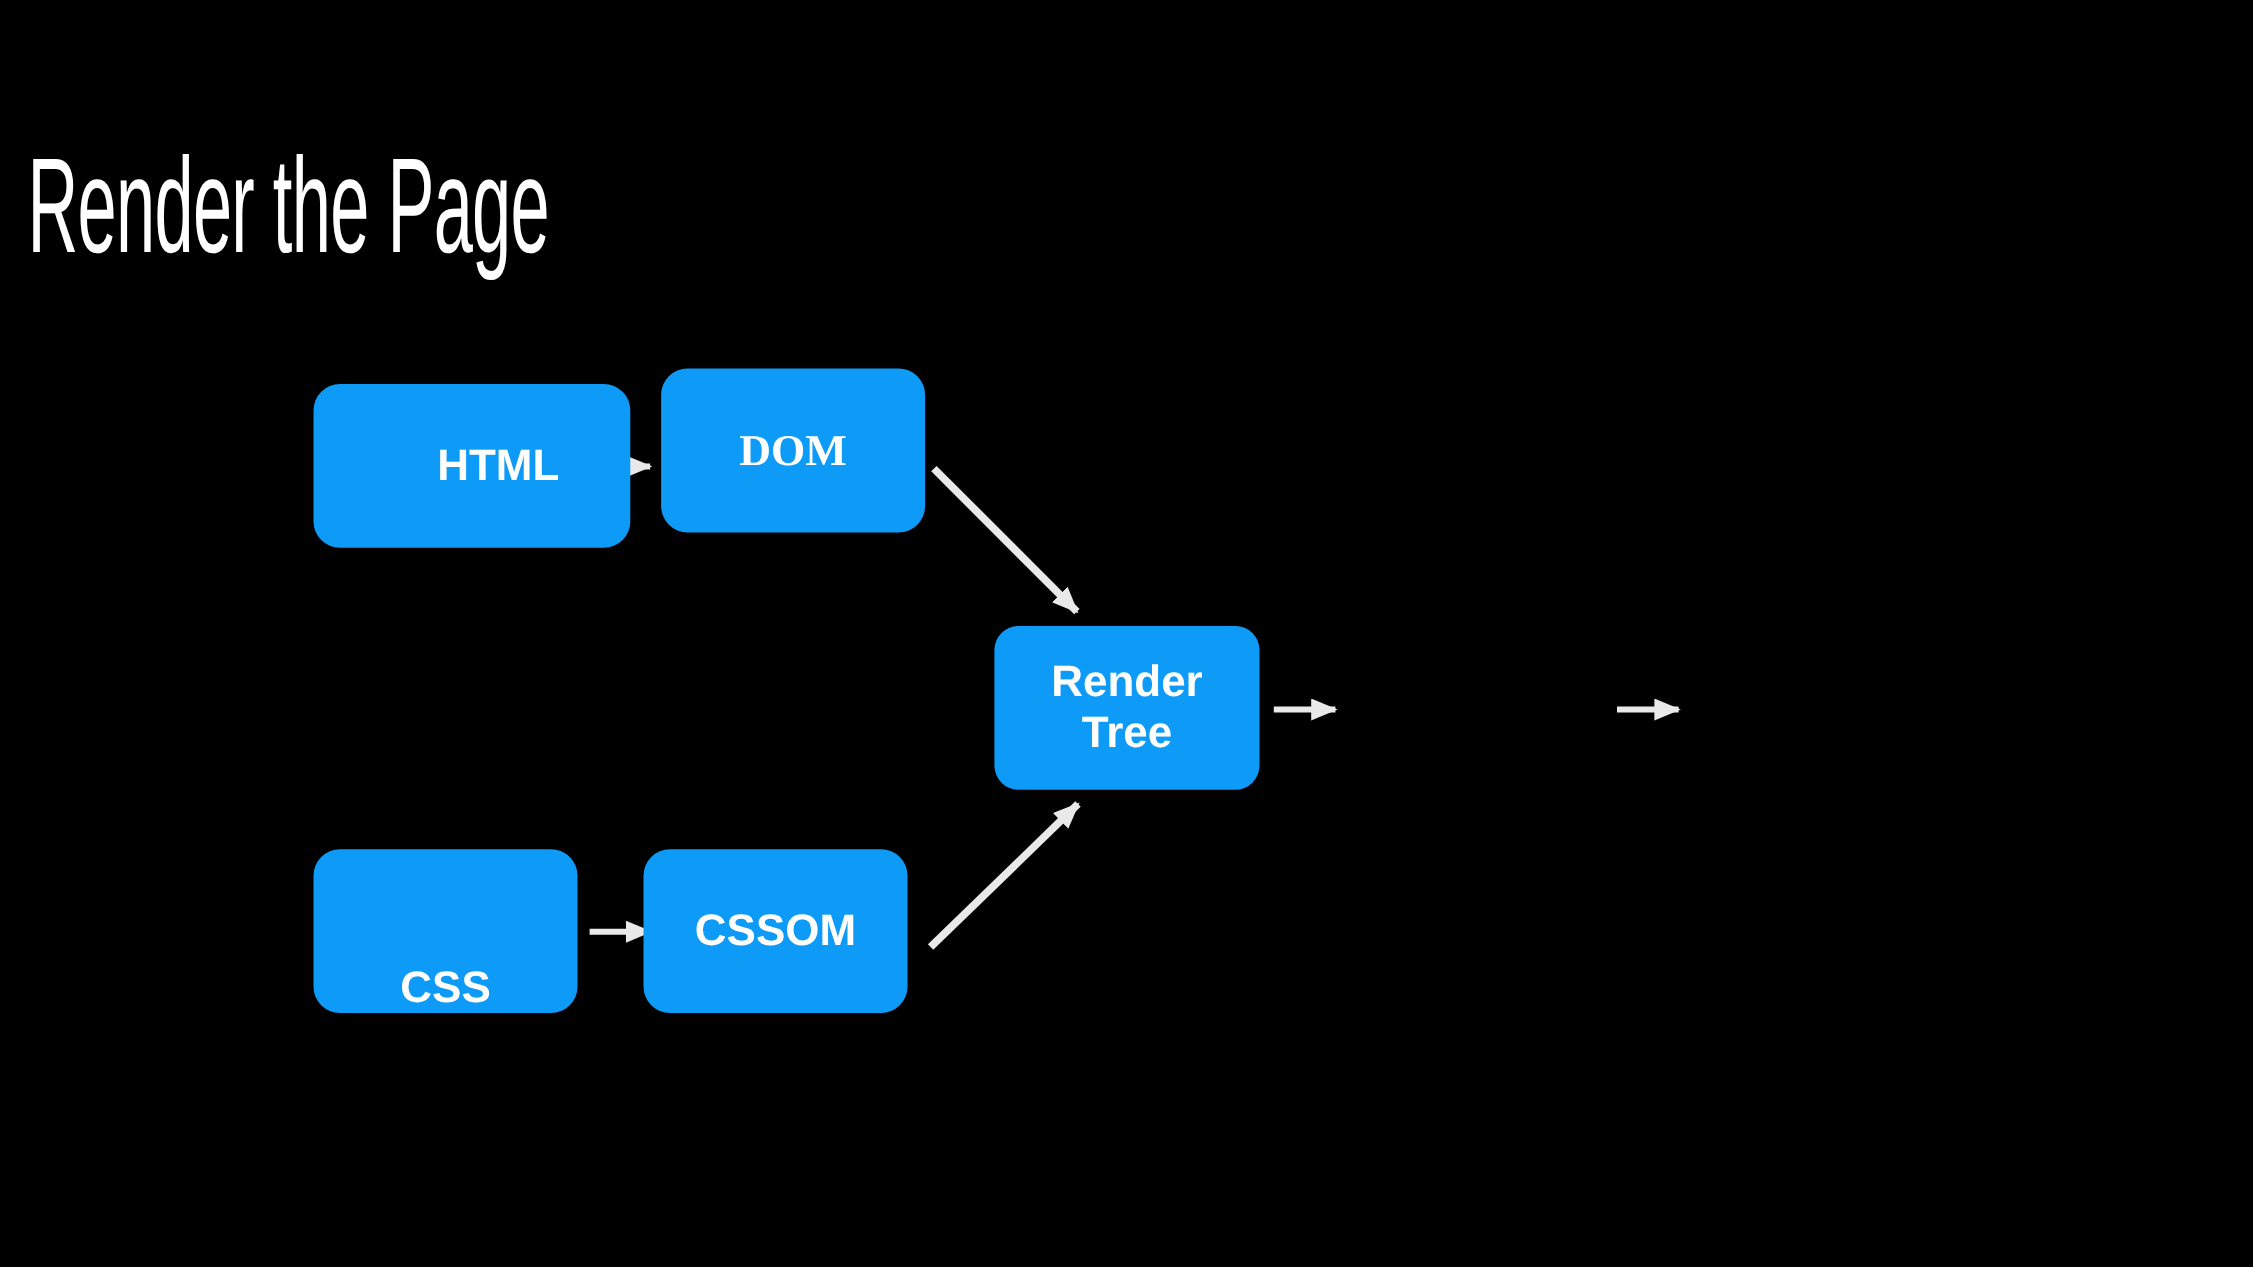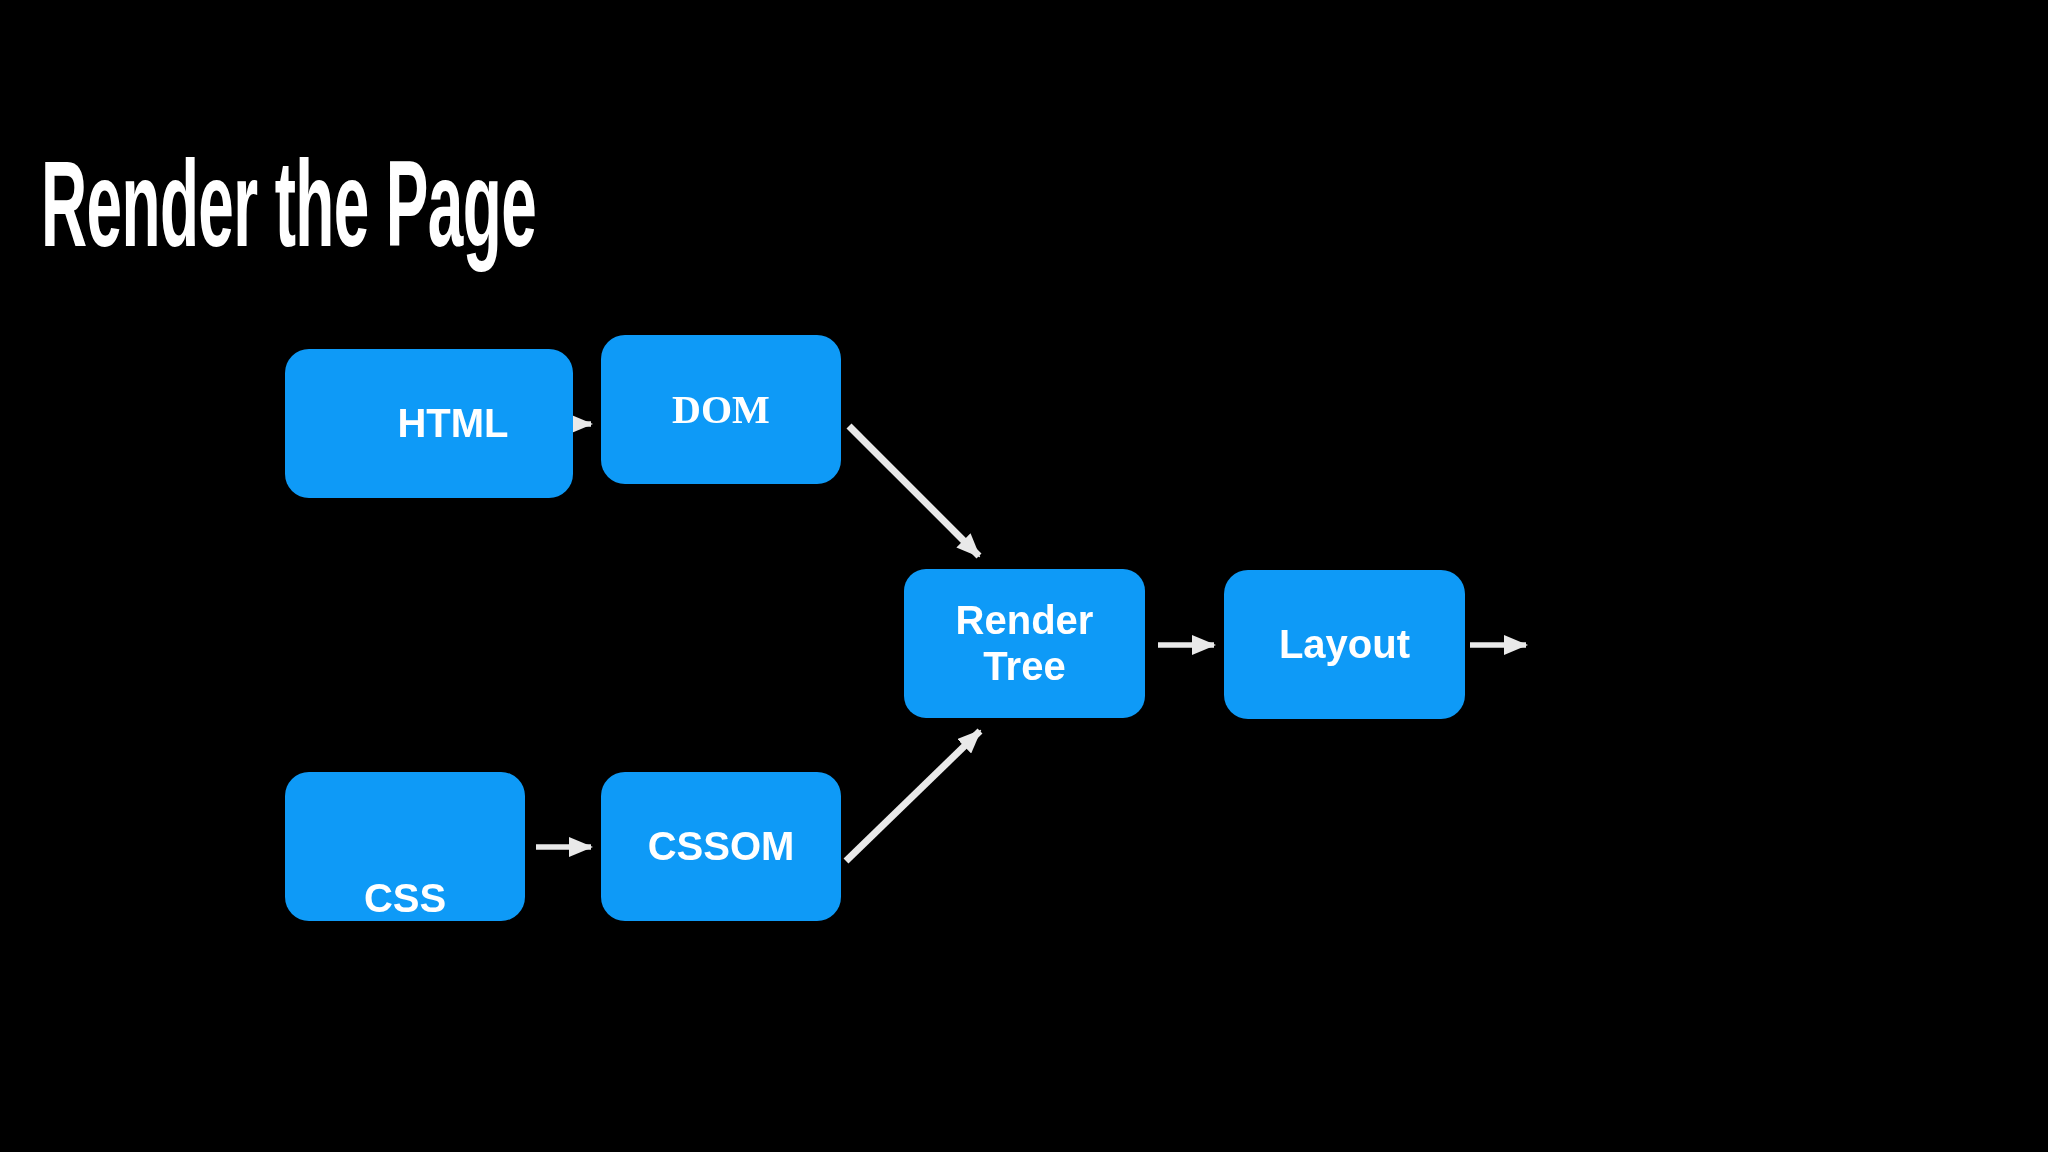--- a/index.html
+++ b/index.html
@@ -12,24 +12,24 @@
     width: 2048px;
     height: 1152px;
     overflow: hidden;
     background: var(--background, #000);
     font-family: "Liberation Sans", sans-serif;
   }
   .slide-title {
     position: absolute;
     left: 25px;
     top: 126px;
-    margin: 16px;
+    margin: 0;
     color: var(--title-text, #fff);
     font-size: 123px;
-    font-weight: 700;
+    font-weight: 400;
     line-height: 1;
     white-space: nowrap;
   }
   .slide-title .condense {
     display: inline-block;
     transform: scaleX(0.52);
     transform-origin: 0 50%;
     letter-spacing: -0.01em;
   }
   .node {
@@ -46,21 +46,21 @@
     font-size: 40px;
     font-weight: 700;
     line-height: 1.13;
   }
   .node-html  { left: 285px;  top: 349px; padding-left: 48px; }
   .node-dom   { left: 601px;  top: 335px; font-family: Liberation Serif, serif; }
   .node-render-tree { left: 904px;  top: 569px; width: 241px; border-radius: 22px; }
   .node-layout      { left: 1224px; top: 570px; width: 241px; }
   .node-paint       { left: 1534px; top: 570px; width: 241px; }
   .node-css   { left: 285px;  top: 772px; align-items: flex-end; }
-  .node-cssom { left: 601px;  top: 772px; text-align: right; }
+  .node-cssom { left: 585px;  top: 772px; text-align: right; }
   .node-render-tree .node-label { max-width: 150px; }
   .edges {
     position: absolute;
     inset: 0;
     width: 100%;
     height: 100%;
     pointer-events: none;
   }
   .edge-line { stroke: var(--arrow, #e9e9e9); fill: none; }
   .edge-line.h { stroke-width: 5.5; }
@@ -96,17 +96,14 @@
   </div>
   <div class="node node-css">
     <span class="node-label">CSS</span>
   </div>
   <div class="node node-cssom">
     <span class="node-label">CSSOM</span>
   </div>
   <div class="node node-render-tree">
     <span class="node-label">Render Tree</span>
   </div>
-  <div class="node node-layout">
-    <span class="node-label">Layout</span>
-  </div>
 
 </div>
 
 </body></html>

